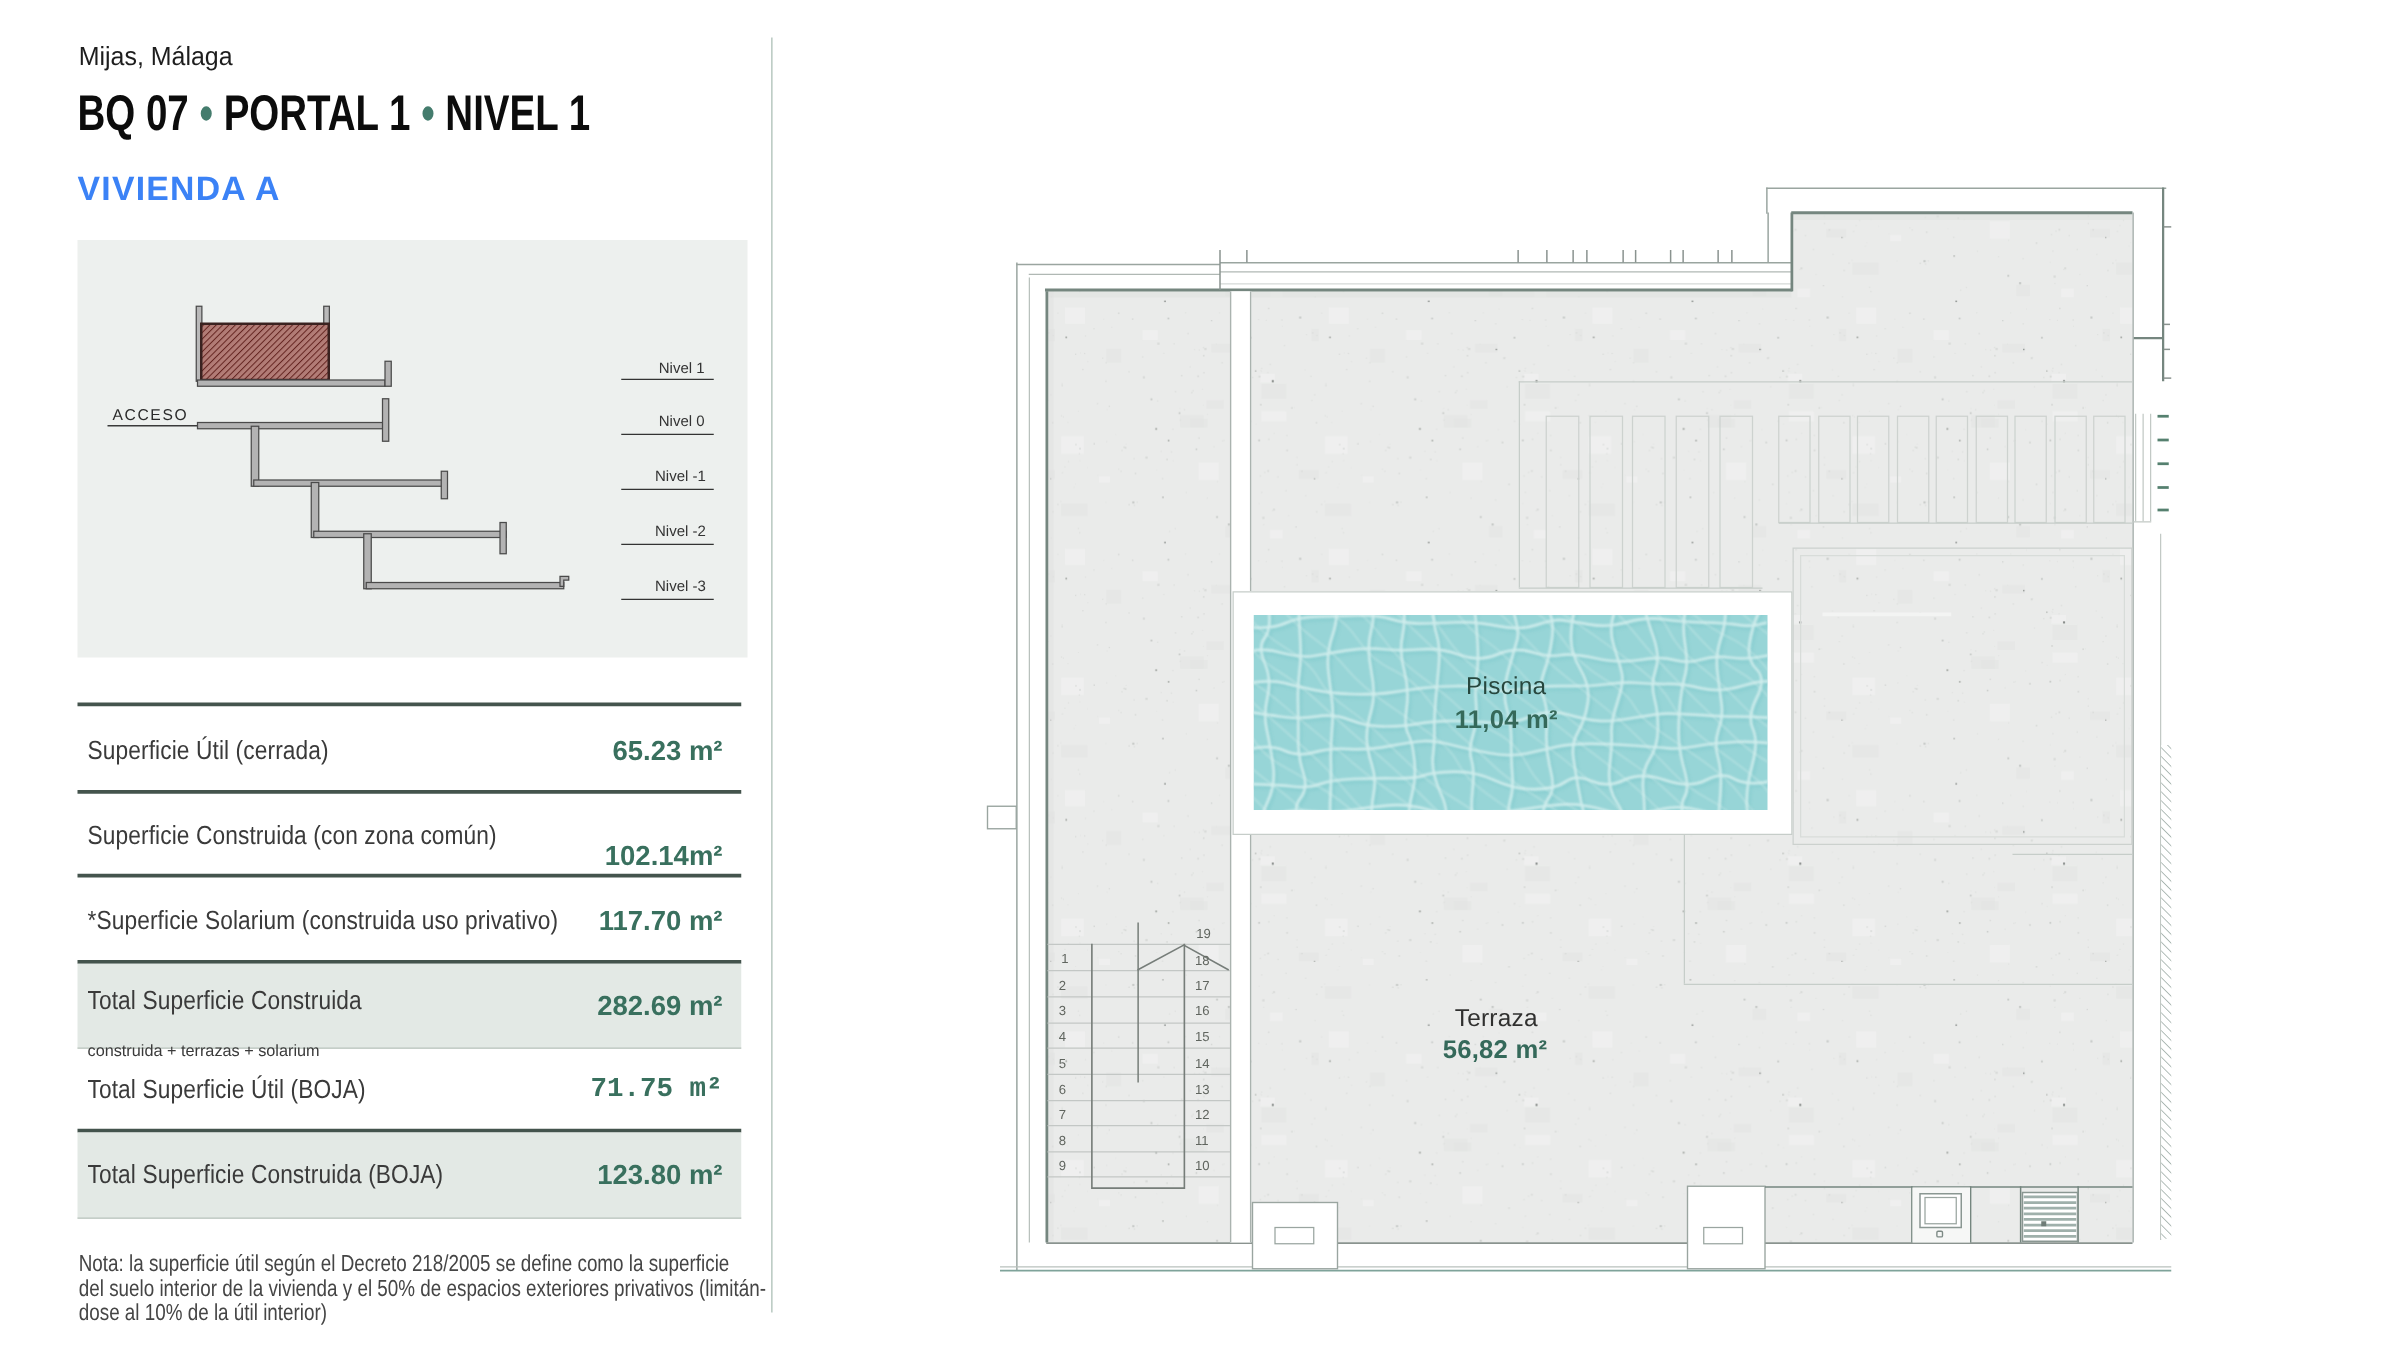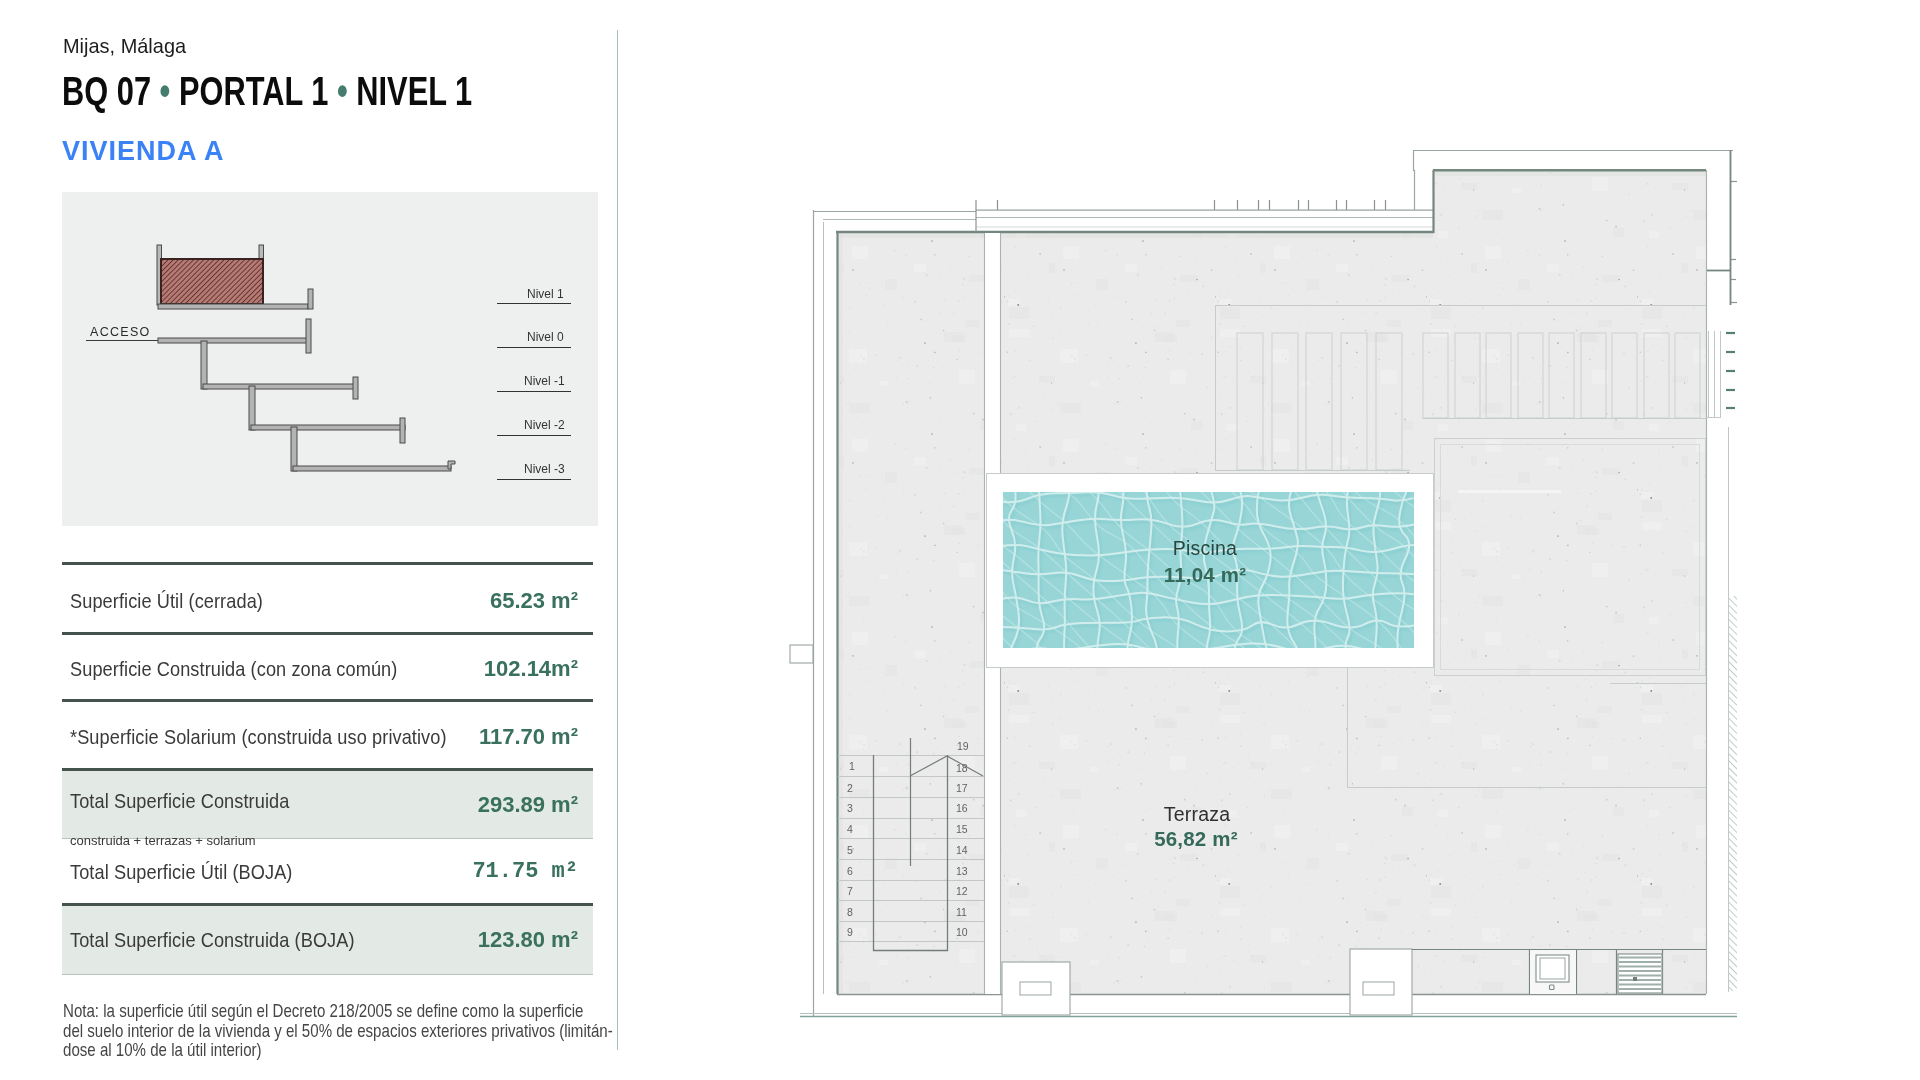--- a/index.html
+++ b/index.html
@@ -93,28 +93,28 @@
     <div class="abs" style="left:62px;top:883px;width:531px;height:2.5px;background:#44544d;"></div>
 
     <div class="abs" style="left:62px;top:750.5px;width:531px;height:67px;background:#e3e9e5;border-bottom:1px solid #b9c4bd;"></div>
 
     <div class="abs" style="left:62px;top:885.5px;width:531px;height:68px;background:#e3e9e5;border-bottom:1px solid #b9c4bd;"></div>
 
     <div class="abs lbl" style="left:70px;top:569px;">Superficie Útil (cerrada)</div>
     <div class="abs val" style="left:380px;top:568px;">65.23 m²</div>
 
     <div class="abs lbl" style="left:70px;top:637px;">Superficie Construida (con zona común)</div>
-    <div class="abs val" style="left:380px;top:636px;">102.14m²</div>
+    <div class="abs val" style="left:380px;top:652px;">102.14m²</div>
 
     <div class="abs lbl" style="left:70px;top:705px;">*Superficie Solarium (construida uso privativo)</div>
     <div class="abs val" style="left:380px;top:704px;text-align:right;">117.70 m²</div>
 
     <div class="abs lbl" style="left:70px;top:769px;">Total Superficie Construida</div>
     <div class="abs nw" style="left:70px;top:813px;font-size:13px;color:#3a3a3a;">construida + terrazas + solarium</div>
-    <div class="abs val" style="left:380px;top:772px;">293.89 m²</div>
+    <div class="abs val" style="left:380px;top:772px;">282.69 m²</div>
 
     <div class="abs lbl" style="left:70px;top:840px;">Total Superficie Útil (BOJA)</div>
     <div class="abs val" style="left:380px;top:839px;font-family:Liberation Mono, monospace;">71.75 m²</div>
 
     <div class="abs lbl" style="left:70px;top:908px;">Total Superficie Construida (BOJA)</div>
     <div class="abs val" style="left:380px;top:907px;">123.80 m²</div>
   </div>
 
   <div class="abs nw" style="left:63px;top:981px;font-size:18.5px;line-height:19.5px;color:#454545;transform:scaleX(0.815);transform-origin:0 0;">Nota: la superficie útil según el Decreto 218/2005 se define como la superficie<br>del suelo interior de la vivienda y el 50% de espacios exteriores privativos (limitán-<br>dose al 10% de la útil interior)</div>
 

